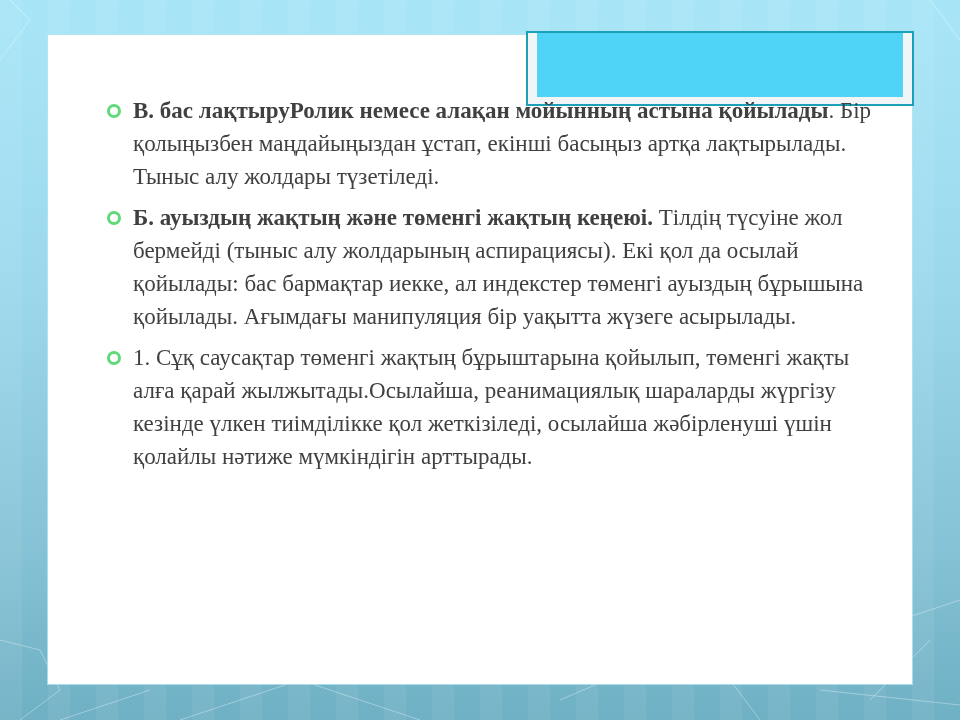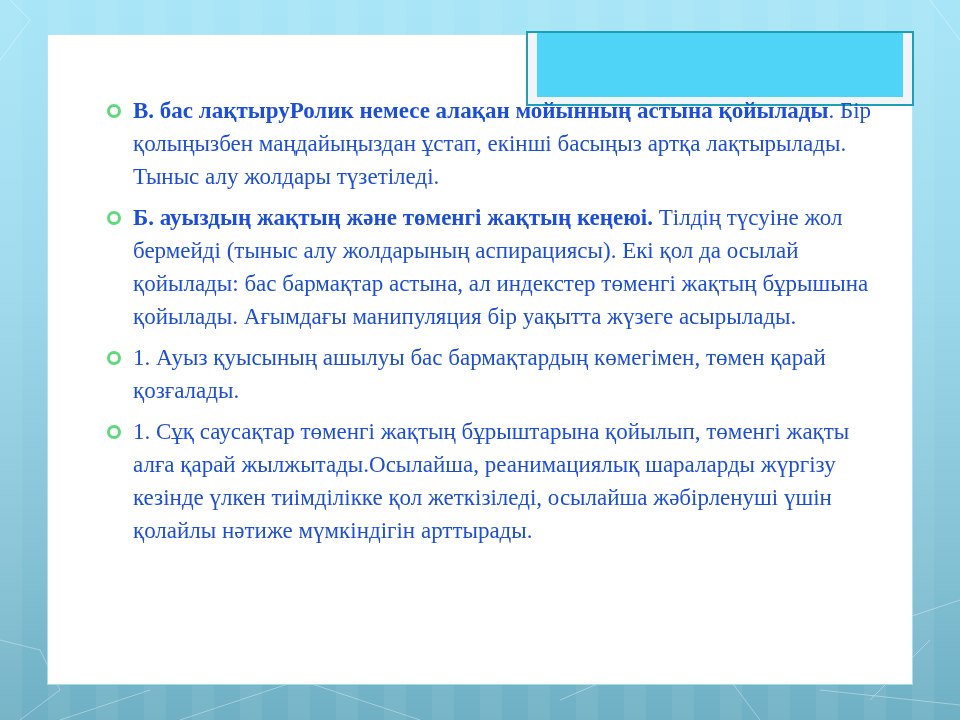--- a/index.html
+++ b/index.html
@@ -29,21 +29,21 @@
     }
     .title-box-inner {
       position: absolute; left: 9px; top: 0; right: 9px; bottom: 7px;
       background: #4fd3f7;
     }
     .content {
       position: absolute; left: 104px; top: 94px; width: 790px;
     }
     .bullet {
       position: relative; padding-left: 29px; margin-bottom: 8px;
-      font-size: 23px; line-height: 33px; color: #1d4ed8;
+      font-size: 23px; line-height: 33px; color: #404040;
     }
     .bullet-icon {
       position: absolute; left: 3px; top: 10px;
       width: 8px; height: 8px; border-radius: 50%;
       border: 3px solid #5fd97a; background: #ffffff;
     }
     .bold { font-weight: bold; }
   </style>
 </head>
 <body>
@@ -69,23 +69,19 @@
   </div>
 </div>
 
 <div class="content">
   <div class="bullet">
     <span class="bullet-icon"></span>
     <span class="bold">В. бас лақтыруРолик немесе алақан мойынның астына қойылады</span><span>. Бір қолыңызбен маңдайыңыздан ұстап, екінші басыңыз артқа лақтырылады. Тыныс алу жолдары түзетіледі.</span>
   </div>
   <div class="bullet">
     <span class="bullet-icon"></span>
-    <span class="bold">Б. ауыздың жақтың және төменгі жақтың кеңеюі.</span><span> Тілдің түсуіне жол бермейді (тыныс алу жолдарының аспирациясы). Екі қол да осылай қойылады: бас бармақтар астына, ал индекстер төменгі жақтың бұрышына қойылады. Ағымдағы манипуляция бір уақытта жүзеге асырылады.</span>
-  </div>
-  <div class="bullet">
-    <span class="bullet-icon"></span>
-    <span>1. Ауыз қуысының ашылуы бас бармақтардың көмегімен, төмен қарай қозғалады.</span>
+    <span class="bold">Б. ауыздың жақтың және төменгі жақтың кеңеюі.</span><span> Тілдің түсуіне жол бермейді (тыныс алу жолдарының аспирациясы). Екі қол да осылай қойылады: бас бармақтар иекке, ал индекстер төменгі ауыздың бұрышына қойылады. Ағымдағы манипуляция бір уақытта жүзеге асырылады.</span>
   </div>
   <div class="bullet">
     <span class="bullet-icon"></span>
     <span>1. Сұқ саусақтар төменгі жақтың бұрыштарына қойылып, төменгі жақты алға қарай жылжытады.Осылайша, реанимациялық шараларды жүргізу кезінде үлкен тиімділікке қол жеткізіледі, осылайша жәбірленуші үшін қолайлы нәтиже мүмкіндігін арттырады.</span>
   </div>
 </div>
 
 </body></html>

